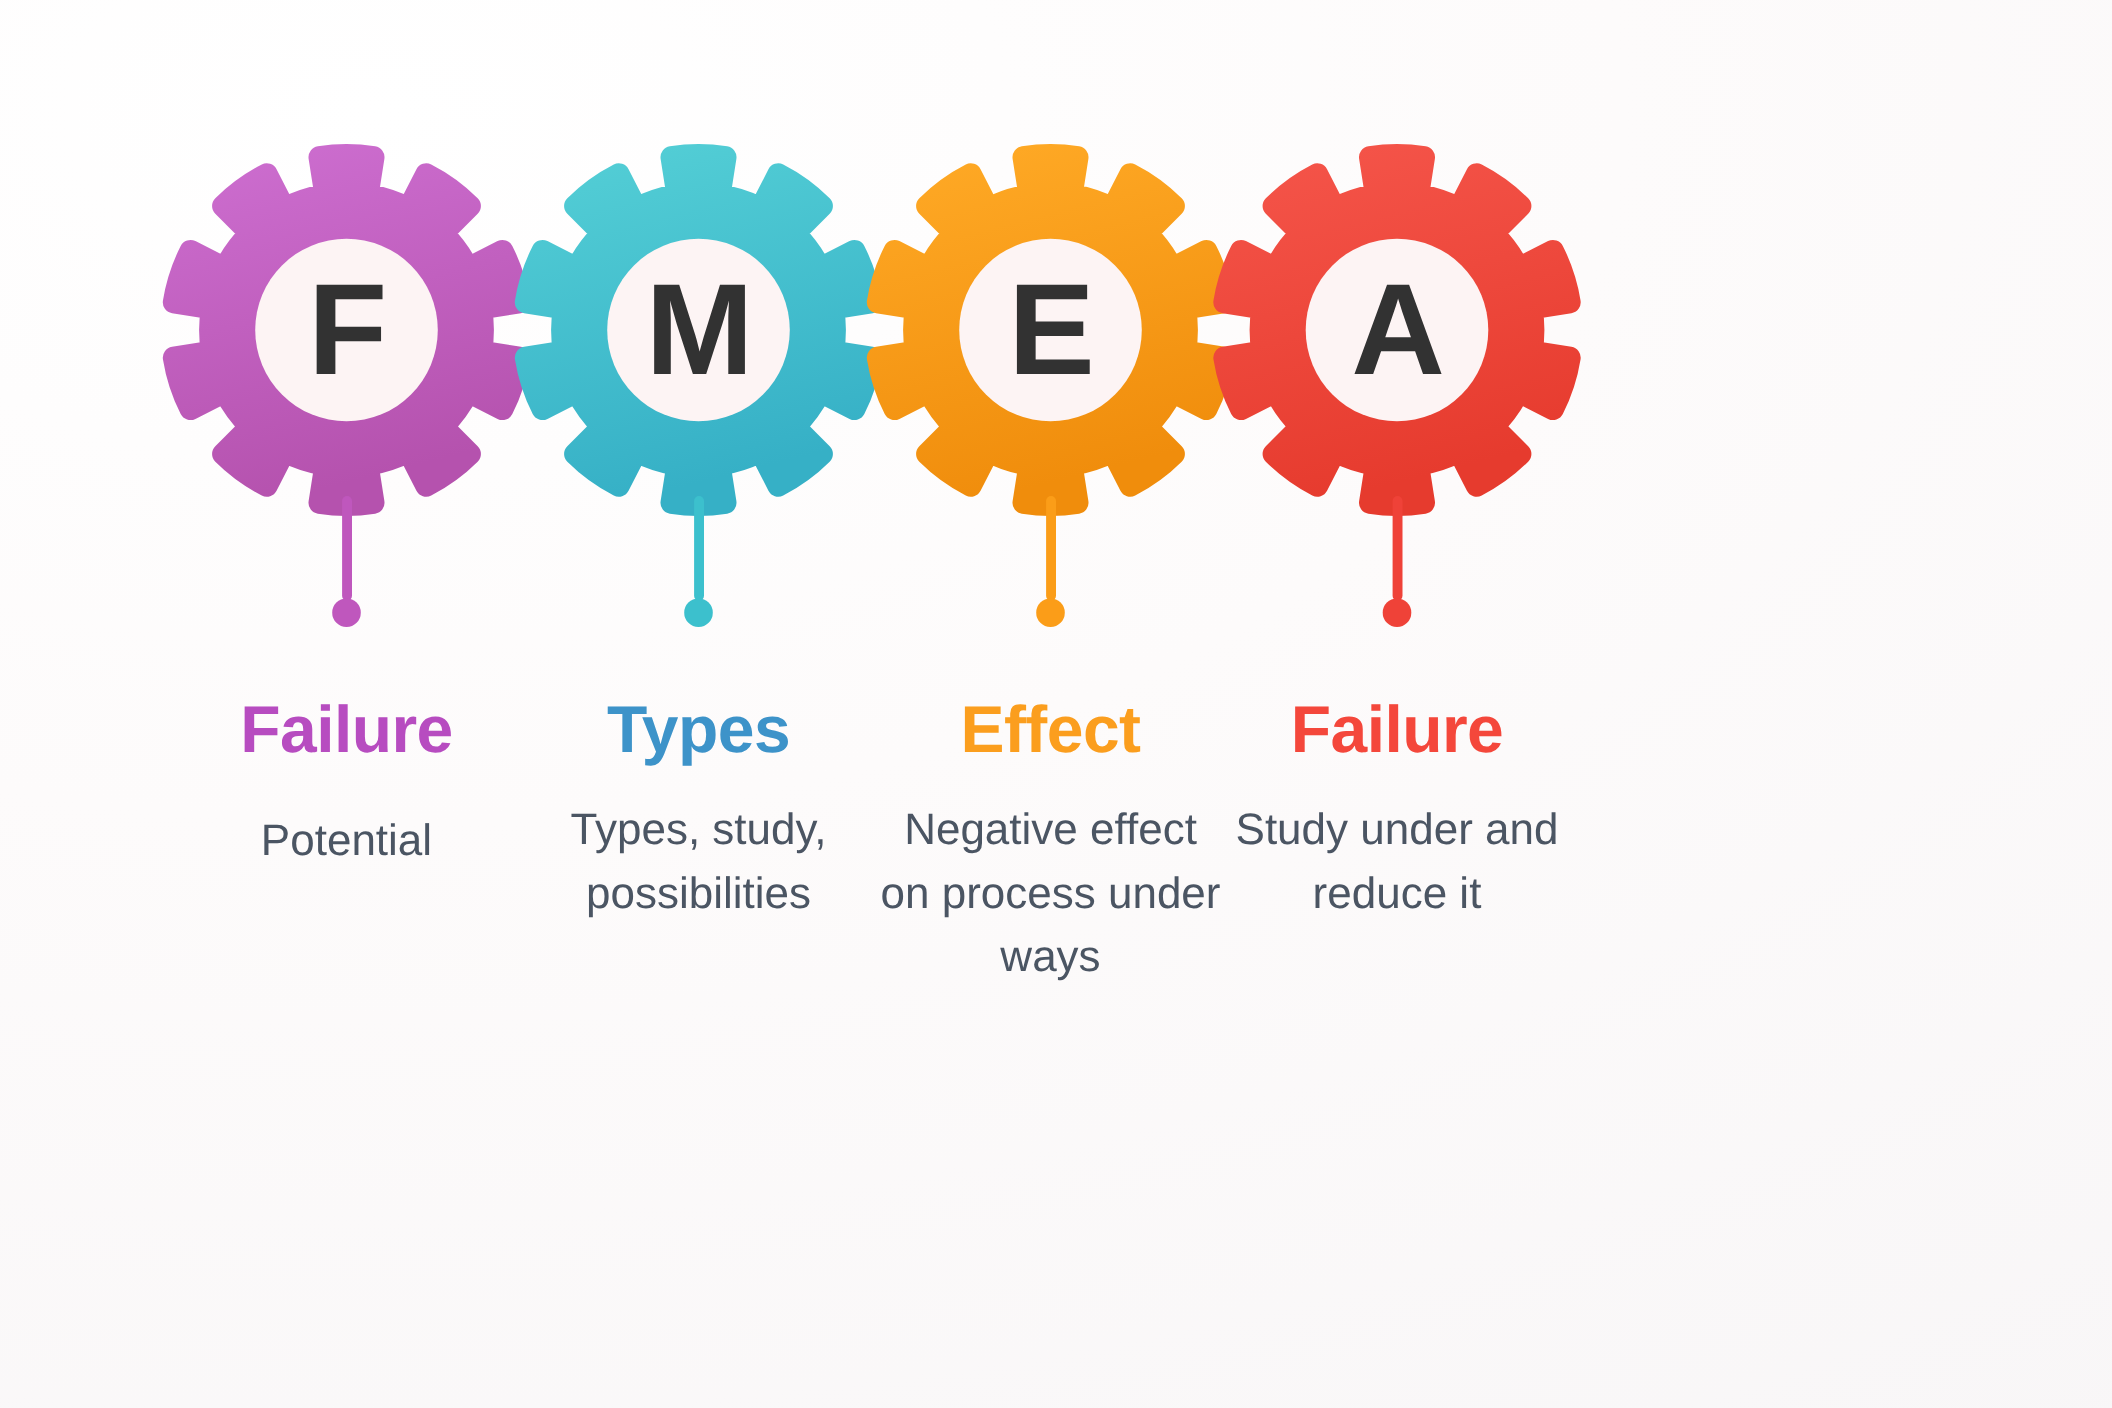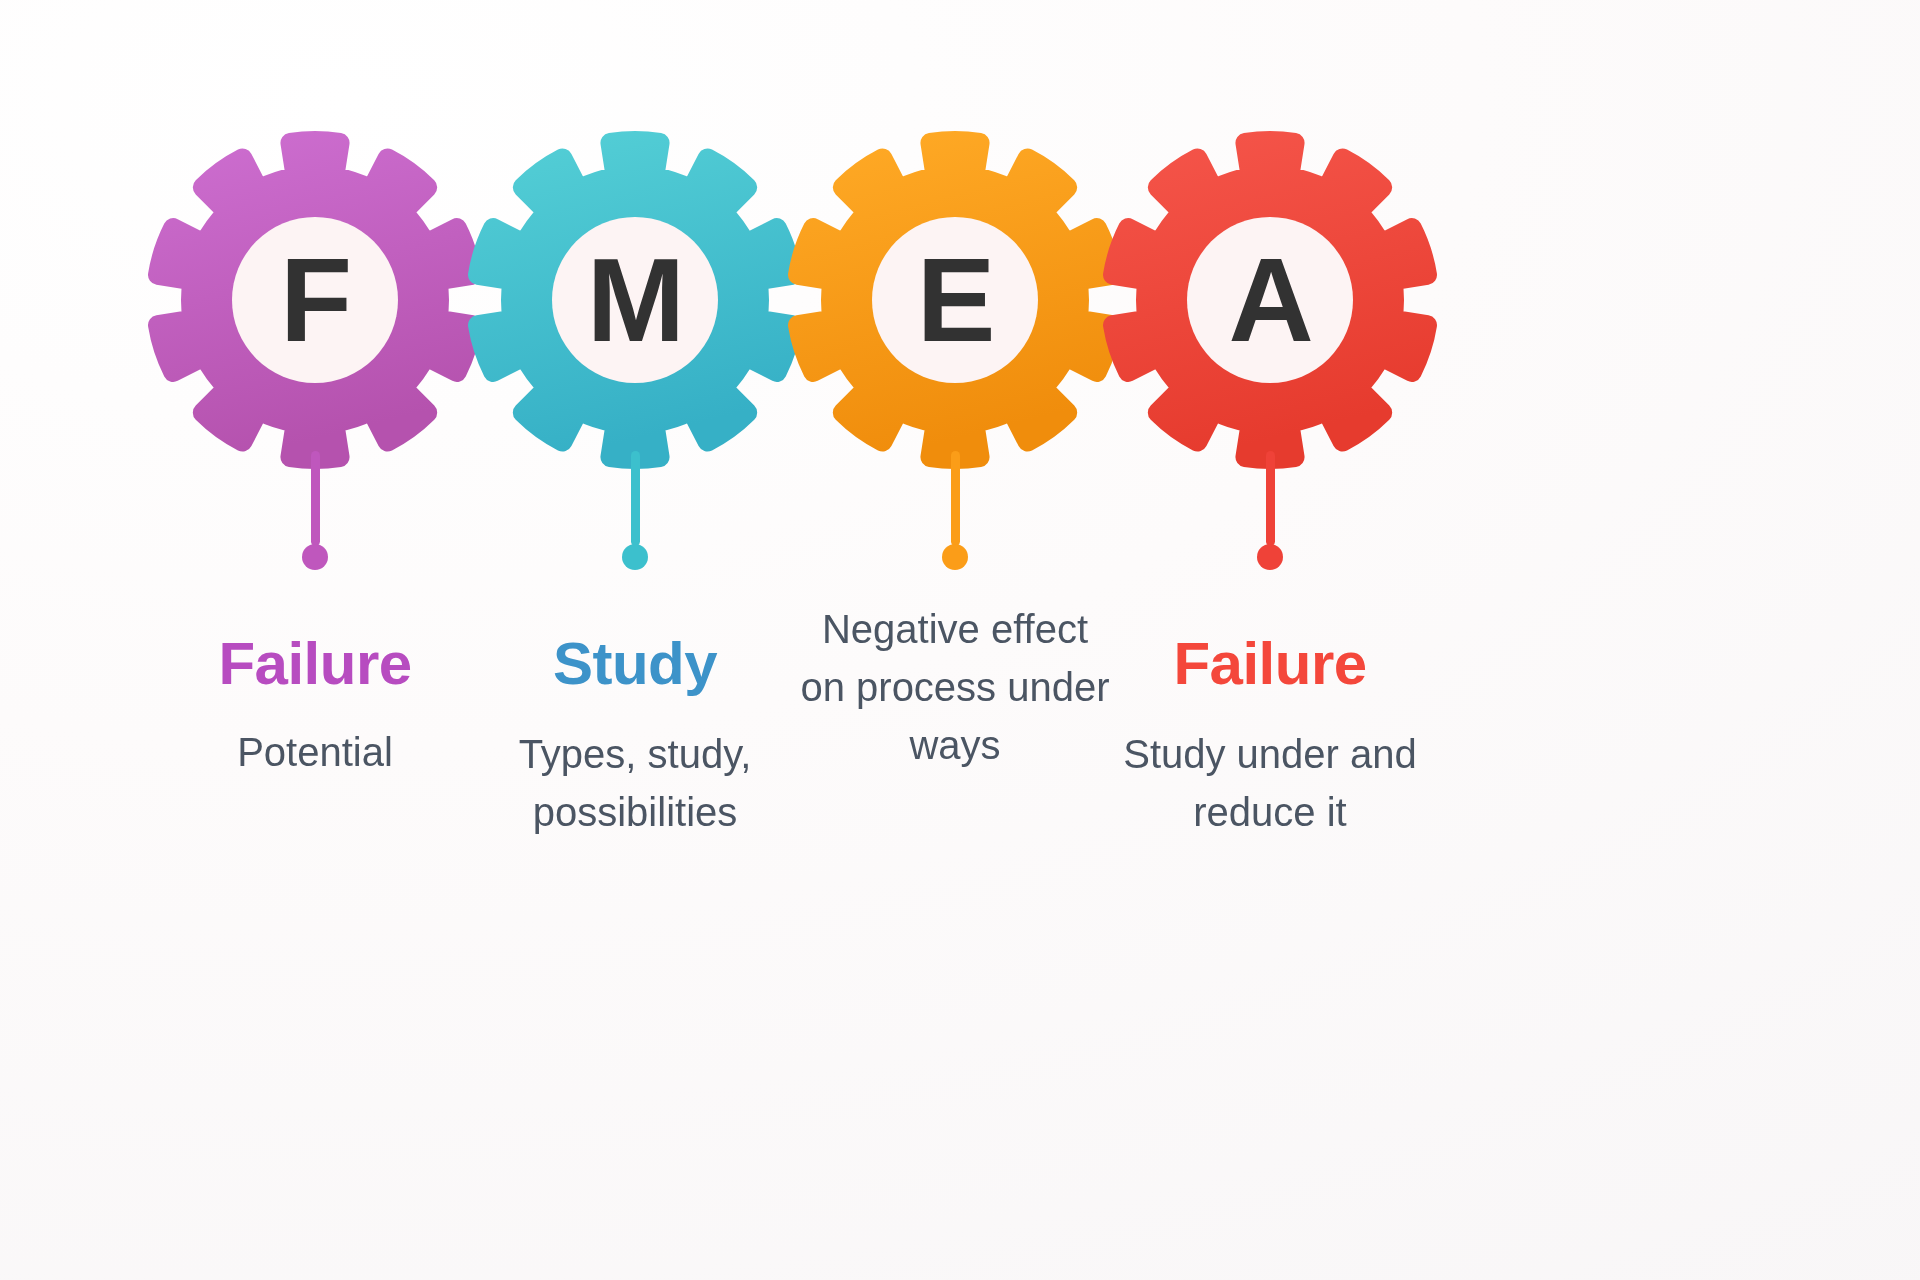--- a/index.html
+++ b/index.html
@@ -104,21 +104,21 @@
             <circle cx="165" cy="165" r="83" fill="#fdf4f4"></circle>
           </g>
         </svg>
         <div class="gear-letter" style="color: rgb(50, 50, 50);">F</div>
       </div>
       <div class="stem" style="margin-top: -14px;">
         <div class="line" style="height: 95px; background: rgb(191, 87, 189);"></div>
         <div class="dot" style="background: rgb(191, 87, 189);"></div>
       </div>
       <div class="heading" style="color: rgb(183, 76, 192); margin-top: 62px;">Failure</div>
-      <div class="subtitle" style="color: rgb(75, 85, 99); width: 330px; margin-top: 28px;">Potential</div>
+      <div class="subtitle" style="color: rgb(75, 85, 99); width: 330px; margin-top: 40px;">Potential</div>
     </div>
     <div class="col" style="left: 470px; width: 330px;">
       <div class="gear-wrap" style="margin-top: 135px;">
         <svg viewBox="0 0 330 330">
           <defs>
             <linearGradient id="gg1" x1="0" y1="0" x2="0.25" y2="1">
               <stop offset="0%" stop-color="#54cfd6"></stop>
               <stop offset="100%" stop-color="#36b0c6"></stop>
             </linearGradient>
           </defs>
@@ -126,21 +126,21 @@
             <path d="M 145.86 42.49 L 140.45 7.91 A 159 159 0 0 1 189.55 7.91 L 184.14 42.49 A 124 124 0 0 1 221.52 54.63 L 221.52 54.63 L 237.48 23.48 A 159 159 0 0 1 277.20 52.34 L 252.50 77.14 A 124 124 0 0 1 275.60 108.94 L 275.60 108.94 L 306.82 93.11 A 159 159 0 0 1 321.99 139.80 L 287.43 145.35 A 124 124 0 0 1 287.43 184.65 L 287.43 184.65 L 321.99 190.20 A 159 159 0 0 1 306.82 236.89 L 275.60 221.06 A 124 124 0 0 1 252.50 252.86 L 252.50 252.86 L 277.20 277.66 A 159 159 0 0 1 237.48 306.52 L 221.52 275.37 A 124 124 0 0 1 184.14 287.51 L 184.14 287.51 L 189.55 322.09 A 159 159 0 0 1 140.45 322.09 L 145.86 287.51 A 124 124 0 0 1 108.48 275.37 L 108.48 275.37 L 92.52 306.52 A 159 159 0 0 1 52.80 277.66 L 77.50 252.86 A 124 124 0 0 1 54.40 221.06 L 54.40 221.06 L 23.18 236.89 A 159 159 0 0 1 8.01 190.20 L 42.57 184.65 A 124 124 0 0 1 42.57 145.35 L 42.57 145.35 L 8.01 139.80 A 159 159 0 0 1 23.18 93.11 L 54.40 108.94 A 124 124 0 0 1 77.50 77.14 L 77.50 77.14 L 52.80 52.34 A 159 159 0 0 1 92.52 23.48 L 108.48 54.63 A 124 124 0 0 1 145.86 42.49 Z" fill="url(#gg1)" stroke="url(#gg1)" stroke-width="20"></path>
             <circle cx="165" cy="165" r="83" fill="#fdf4f4"></circle>
           </g>
         </svg>
         <div class="gear-letter" style="color: rgb(50, 50, 50);">M</div>
       </div>
       <div class="stem" style="margin-top: -14px;">
         <div class="line" style="height: 95px; background: rgb(60, 192, 205);"></div>
         <div class="dot" style="background: rgb(60, 192, 205);"></div>
       </div>
-      <div class="heading" style="color: rgb(61, 147, 201); margin-top: 62px;">Study</div>
+      <div class="heading" style="color: rgb(61, 147, 201); margin-top: 62px;">Types</div>
       <div class="subtitle" style="color: rgb(75, 85, 99); width: 300px; margin-top: 30px;">Types, study, possibilities</div>
     </div>
     <div class="col" style="left: 790px; width: 330px;">
       <div class="gear-wrap" style="margin-top: 135px;">
         <svg viewBox="0 0 330 330">
           <defs>
             <linearGradient id="gg2" x1="0" y1="0" x2="0.25" y2="1">
               <stop offset="0%" stop-color="#ffaa26"></stop>
               <stop offset="100%" stop-color="#f08d0c"></stop>
             </linearGradient>
@@ -149,20 +149,21 @@
             <path d="M 145.86 42.49 L 140.45 7.91 A 159 159 0 0 1 189.55 7.91 L 184.14 42.49 A 124 124 0 0 1 221.52 54.63 L 221.52 54.63 L 237.48 23.48 A 159 159 0 0 1 277.20 52.34 L 252.50 77.14 A 124 124 0 0 1 275.60 108.94 L 275.60 108.94 L 306.82 93.11 A 159 159 0 0 1 321.99 139.80 L 287.43 145.35 A 124 124 0 0 1 287.43 184.65 L 287.43 184.65 L 321.99 190.20 A 159 159 0 0 1 306.82 236.89 L 275.60 221.06 A 124 124 0 0 1 252.50 252.86 L 252.50 252.86 L 277.20 277.66 A 159 159 0 0 1 237.48 306.52 L 221.52 275.37 A 124 124 0 0 1 184.14 287.51 L 184.14 287.51 L 189.55 322.09 A 159 159 0 0 1 140.45 322.09 L 145.86 287.51 A 124 124 0 0 1 108.48 275.37 L 108.48 275.37 L 92.52 306.52 A 159 159 0 0 1 52.80 277.66 L 77.50 252.86 A 124 124 0 0 1 54.40 221.06 L 54.40 221.06 L 23.18 236.89 A 159 159 0 0 1 8.01 190.20 L 42.57 184.65 A 124 124 0 0 1 42.57 145.35 L 42.57 145.35 L 8.01 139.80 A 159 159 0 0 1 23.18 93.11 L 54.40 108.94 A 124 124 0 0 1 77.50 77.14 L 77.50 77.14 L 52.80 52.34 A 159 159 0 0 1 92.52 23.48 L 108.48 54.63 A 124 124 0 0 1 145.86 42.49 Z" fill="url(#gg2)" stroke="url(#gg2)" stroke-width="20"></path>
             <circle cx="165" cy="165" r="83" fill="#fdf4f4"></circle>
           </g>
         </svg>
         <div class="gear-letter" style="color: rgb(50, 50, 50);">E</div>
       </div>
       <div class="stem" style="margin-top: -14px;">
         <div class="line" style="height: 95px; background: rgb(251, 157, 24);"></div>
         <div class="dot" style="background: rgb(251, 157, 24);"></div>
       </div>
+      <div class="heading" style="color: rgb(251, 158, 30); margin-top: 62px;">Effect</div>
       <div class="subtitle" style="color: rgb(75, 85, 99); width: 320px; margin-top: 30px;">Negative effect on process under ways</div>
     </div>
     <div class="col" style="left: 1105px; width: 330px;">
       <div class="gear-wrap" style="margin-top: 135px;">
         <svg viewBox="0 0 330 330">
           <defs>
             <linearGradient id="gg3" x1="0" y1="0" x2="0.25" y2="1">
               <stop offset="0%" stop-color="#f5554a"></stop>
               <stop offset="100%" stop-color="#e63b2e"></stop>
             </linearGradient>

